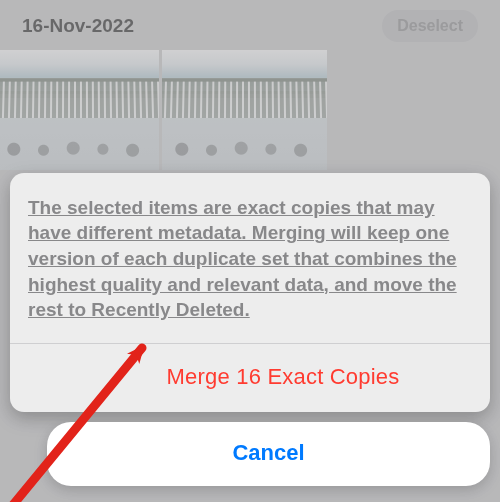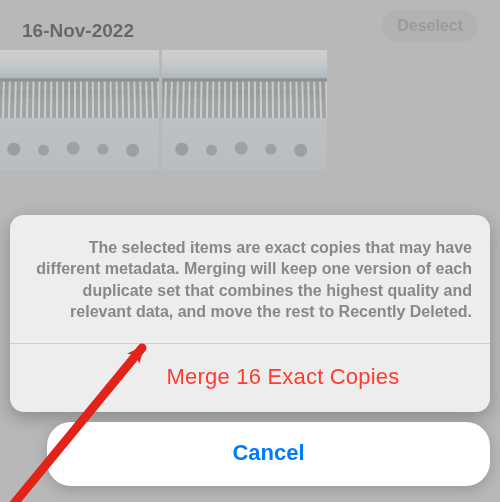--- a/index.html
+++ b/index.html
@@ -5,21 +5,21 @@
   * { box-sizing: border-box; margin: 0; padding: 0; }
   html, body { width: 500px; height: 502px; overflow: hidden; }
   body {
     font-family: -apple-system, BlinkMacSystemFont, "Helvetica Neue", Arial, sans-serif;
     background: #c9c9cb;
     position: relative;
   }
   .header {
     display: flex;
     justify-content: space-between;
-    align-items: flex-end;
+    align-items: center;
     padding: 10px 22px 6px 22px;
   }
   .date-title {
     font-size: 19px;
     font-weight: 700;
     color: #1a1a1a;
   }
   .deselect-btn {
     background: #bcbcbe;
     color: #8a8a8c;
@@ -77,25 +77,26 @@
     padding: 0 10px 16px 10px;
   }
   .sheet-card {
     background: #ededed;
     border-radius: 14px;
     overflow: hidden;
     box-shadow: 0 6px 18px rgba(0,0,0,0.25);
   }
   .sheet-msg {
     padding: 22px 18px 20px 18px;
-    text-align: right;
+    text-align: left;
     color: #88888a;
-    font-size: 16px;
+    font-size: 19px;
     font-weight: 600;
     line-height: 1.35;
+    text-decoration: underline;
   }
   .sheet-divider {
     height: 1px;
     background: #cfcfd1;
   }
   .merge-btn {
     width: 100%;
     background: transparent;
     border: none;
     color: #ff3b30;

